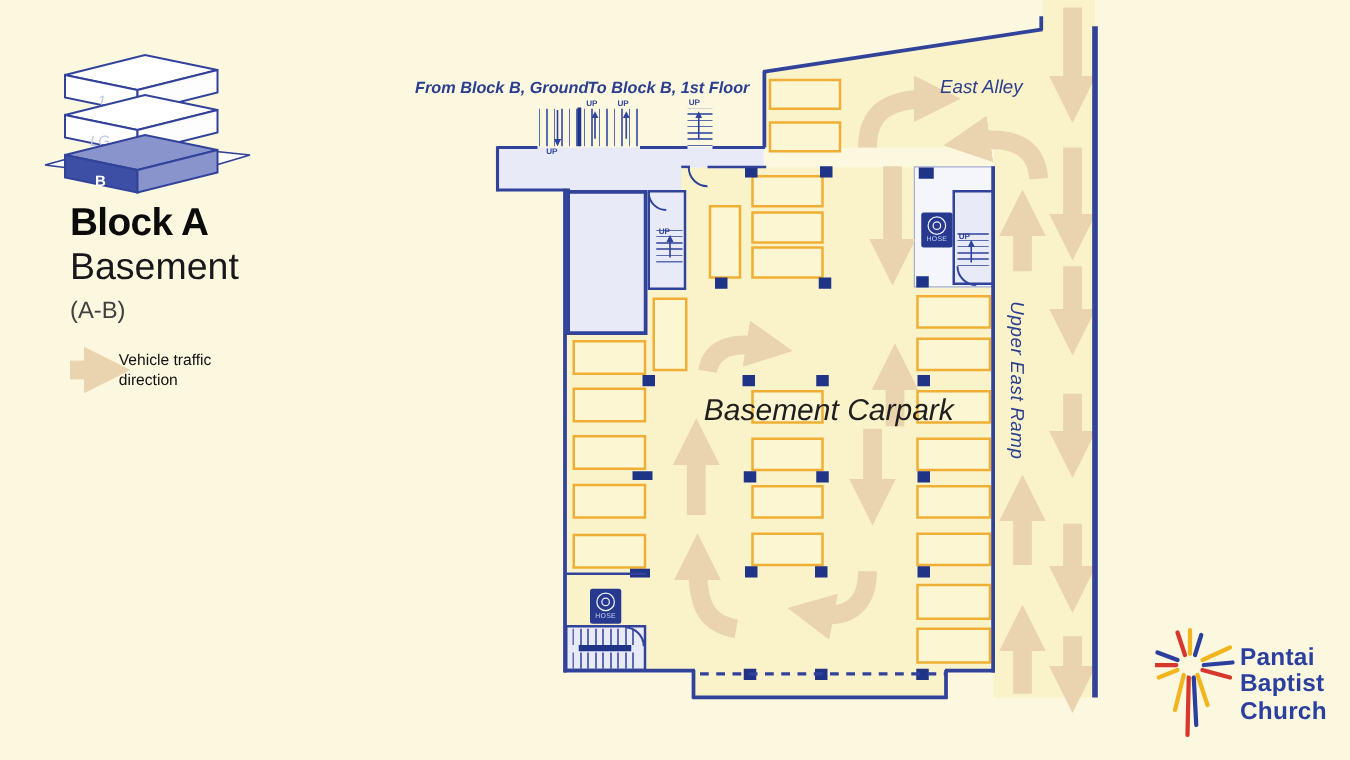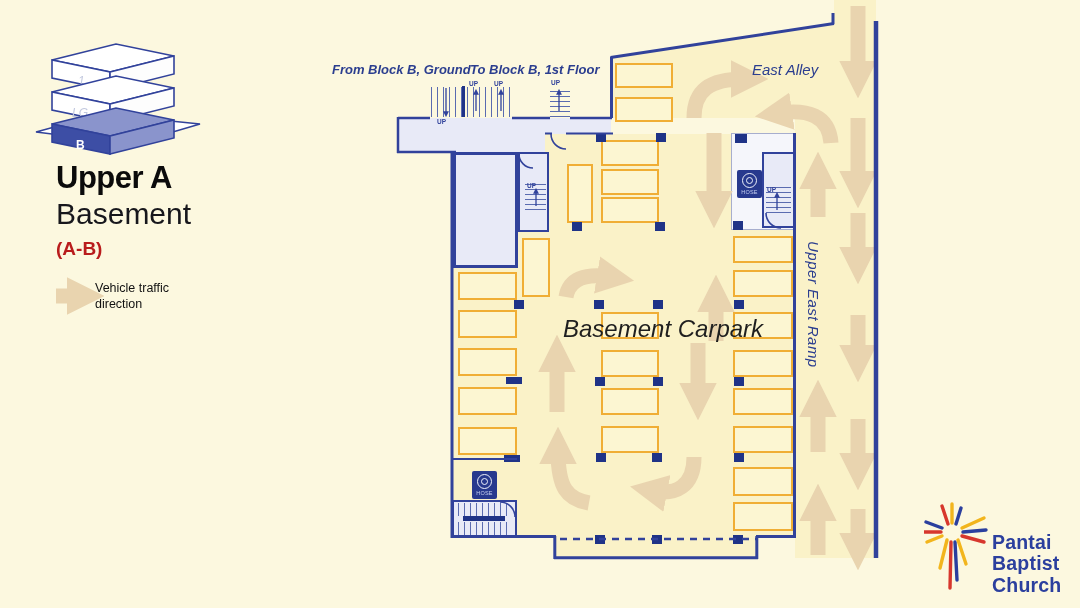--- a/index.html
+++ b/index.html
@@ -18,24 +18,24 @@
   .ring::after{content:"";position:absolute;inset:2.6px;border:1.3px solid #EDF0FA;border-radius:50%;}
   .hoselbl{display:block;text-align:center;font-size:5.5px;color:#C8D1F2;margin-top:1px;letter-spacing:.2px;}
   .uplbl{position:absolute;font-size:6.5px;font-weight:bold;color:var(--wall);}
   .maplabel{position:absolute;font-style:italic;color:var(--label_navy);}
   #lbl-from,#lbl-to{font-weight:bold;font-size:13px;}
   #lbl-alley{font-size:15px;}
   #lbl-ramp{font-size:15px;writing-mode:vertical-rl;letter-spacing:.5px;}
   #lbl-carpark{font-size:24px;color:#1f1f1f;font-style:italic;}
   #block-title{left:56px;top:160px;font-size:31px;font-weight:bold;color:#0b0b0b;letter-spacing:-.5px;}
   #level-title{left:56px;top:197px;font-size:30px;color:#17171c;}
-  #code-title{left:56px;top:238px;font-size:19px;color:#b91c1c;font-weight:bold;}
+  #code-title{left:56px;top:238px;font-size:19px;color:#404040;}
   #legend-text{left:95px;top:281px;font-size:12.5px;color:#111;white-space:pre-line;line-height:1.25;}
   #watermark{left:50px;top:448px;font-size:124px;font-weight:bold;color:var(--watermark);line-height:1;letter-spacing:-3px;}
-  #logo-text{left:992px;top:532px;font-size:19.5px;font-weight:bold;color:var(--logo_blue);
+  #logo-text{left:992px;top:516px;font-size:19.5px;font-weight:bold;color:var(--logo_blue);
              white-space:pre-line;line-height:1.1;letter-spacing:.2px;}
 </style>
 </head>
 <body>
 
 <div id="stage">
 
   <svg class="layer" id="fills-layer">
       <path d="M453,134 H795 V537 H453 Z" fill="#FAF2C8"></path>
       <path d="M555,537 H757 V558 H555 Z" fill="#FAF2C8"></path>
@@ -203,21 +203,21 @@
     </g>
     <path d="M2,96 L68,78 L166,88 L98,108 Z" fill="#FFFFFF" style="stroke:var(--wall)" stroke-width="1.4"></path>
     <g>
       <path d="M18,88 L82,72 L140,84 L76,100 Z" style="fill:var(--iso_side);stroke:var(--wall)" stroke-width="1.6"></path>
       <path d="M18,88 L76,100 L76,118 L18,106 Z" style="fill:var(--iso_front);stroke:var(--wall)" stroke-width="1.6"></path>
       <path d="M76,100 L140,84 L140,102 L76,118 Z" style="fill:var(--iso_side);stroke:var(--wall)" stroke-width="1.6"></path>
       <text x="42" y="113" font-size="12" font-weight="bold" fill="#FFFFFF">B</text>
     </g>
   </svg>
 
-  <div class="abs" id="block-title">Upper A</div>
+  <div class="abs" id="block-title">Block A</div>
   <div class="abs" id="level-title">Basement</div>
   <div class="abs" id="code-title">(A-B)</div>
   <div class="abs" id="legend-text">Vehicle traffic
 direction</div>
 
   <svg class="abs" id="logo-cross" style="left:924px;top:502px;" width="64" height="92" viewBox="0 0 64 92">
     <g stroke-width="3.4" stroke-linecap="round" fill="none">
       <path d="M24,22 L18,4" style="stroke:var(--logo_red)"></path>
       <path d="M28,21 L28,2" style="stroke:var(--logo_yellow)"></path>
       <path d="M32,22 L37,6" style="stroke:var(--logo_blue)"></path>

